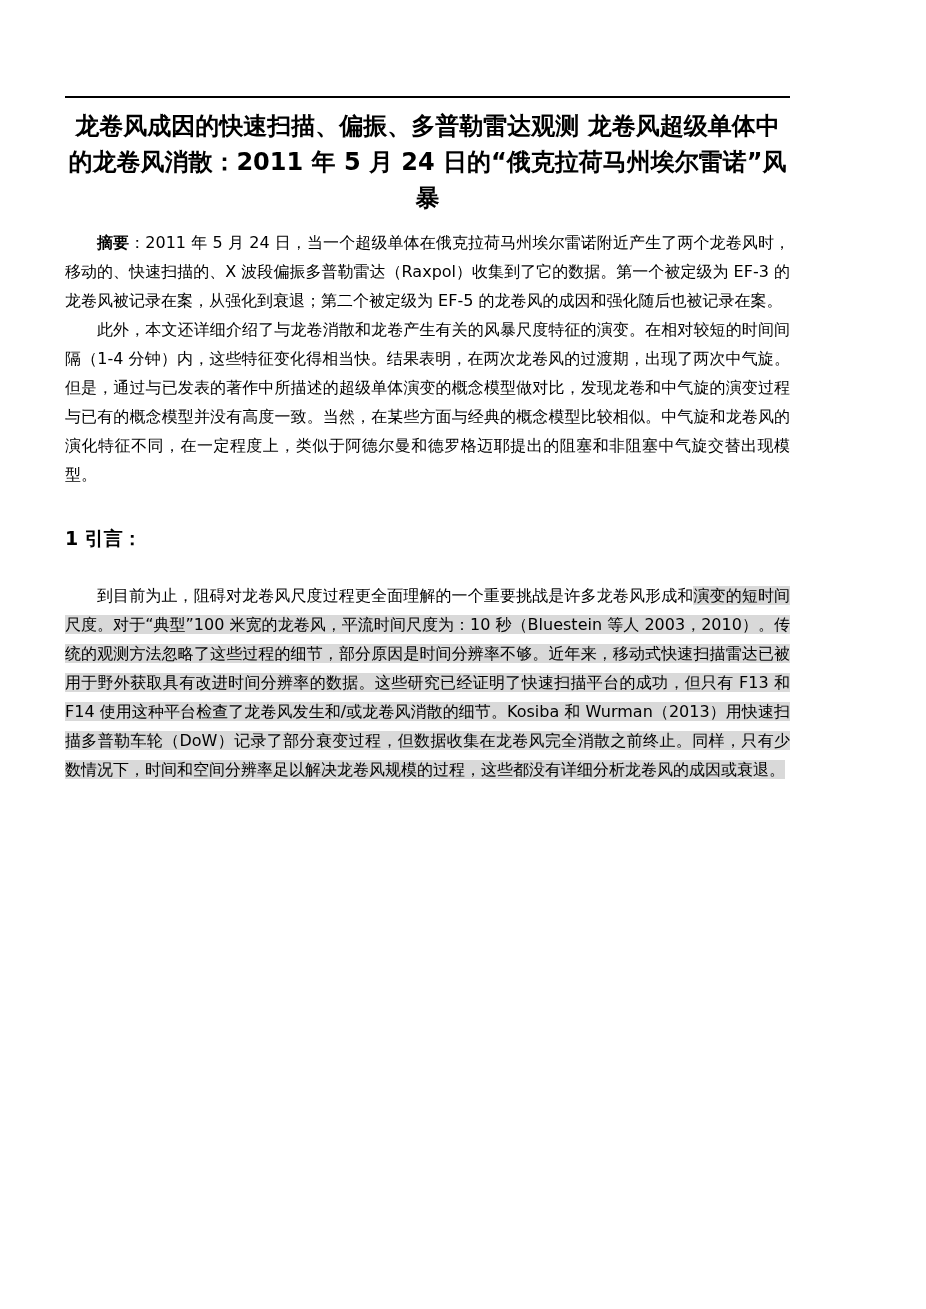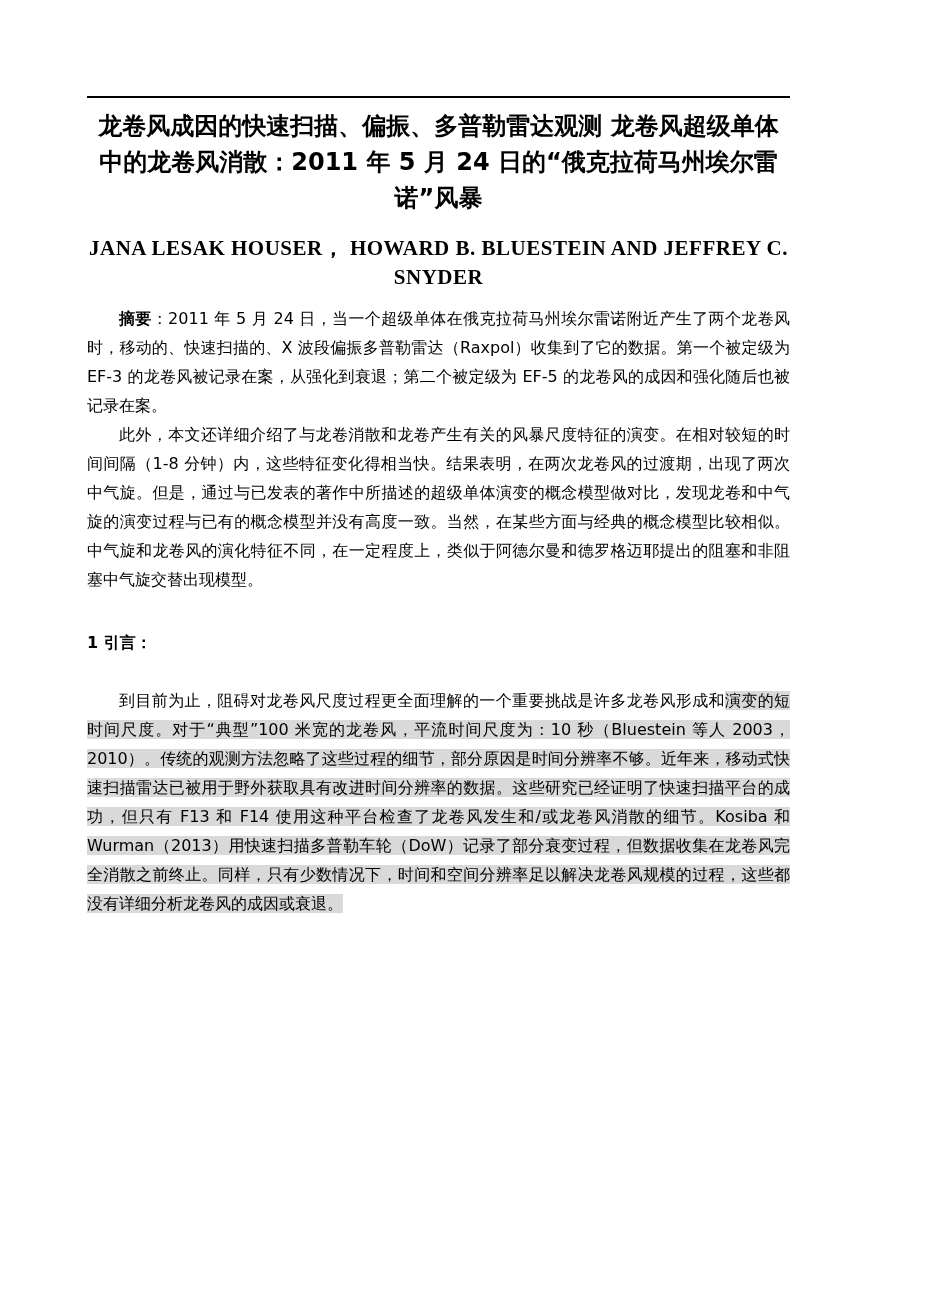--- a/index.html
+++ b/index.html
@@ -13,21 +13,21 @@
     width:926px;
     height:1309px;
     margin:0 auto;
     color:var(--text);
     font-family:"DejaVu Sans","Liberation Sans",sans-serif;
     overflow:hidden;
   }
   .page{
     width:926px;
     height:1168px;
-    padding:96px 136px 40px 87px;
+    padding:96px 136px 40px 65px;
     background:var(--page-bg);
   }
   .title-rule{
     border:none;
     border-top:2px solid #000;
     width:100%;
     margin:0 0 10px 0;
   }
   .doc-title{
     font-size:24px;
@@ -57,45 +57,44 @@
     text-indent:32px;
     color:var(--text);
     font-family:"DejaVu Sans","Liberation Sans",sans-serif;
   }
   .abstract-label{
     font-weight:bold;
   }
   .section-heading{
     margin-top:36px;
     margin-bottom:30px;
-    font-size:16px;
+    font-size:19px;
     font-weight:bold;
     line-height:26px;
     color:var(--text);
   }
   .hl{
     background:var(--highlight);
   }
 </style>
 </head>
 <body>
 
 <div class="page">
 
   <hr class="title-rule">
 
   <h1 class="doc-title">龙卷风成因的快速扫描、偏振、多普勒雷达观测 龙卷风超级单体中的龙卷风消散：2011 年 5 月 24 日的“俄克拉荷马州埃尔雷诺”风暴</h1>
 
-  <h2 class="authors">JANA LESAK HOUSER， HOWARD B. BLUESTEIN AND JEFFREY C. SNYDER</h2>
 
   <div class="body-block">
     <p class="body-para"><span class="abstract-label">摘要</span><span>：2011 年 5 月 24 日，当一个超级单体在俄克拉荷马州埃尔雷诺附近产生了两个龙卷风时，移动的、快速扫描的、X 波段偏振多普勒雷达（Raxpol）收集到了它的数据。第一个被定级为 EF-3 的龙卷风被记录在案，从强化到衰退；第二个被定级为 EF-5 的龙卷风的成因和强化随后也被记录在案。</span></p>
 
 
-    <p class="body-para">此外，本文还详细介绍了与龙卷消散和龙卷产生有关的风暴尺度特征的演变。在相对较短的时间间隔（1-8 分钟）内，这些特征变化得相当快。结果表明，在两次龙卷风的过渡期，出现了两次中气旋。但是，通过与已发表的著作中所描述的超级单体演变的概念模型做对比，发现龙卷和中气旋的演变过程与已有的概念模型并没有高度一致。当然，在某些方面与经典的概念模型比较相似。中气旋和龙卷风的演化特征不同，在一定程度上，类似于阿德尔曼和德罗格迈耶提出的阻塞和非阻塞中气旋交替出现模型。</p>
+    <p class="body-para">此外，本文还详细介绍了与龙卷消散和龙卷产生有关的风暴尺度特征的演变。在相对较短的时间间隔（1-4 分钟）内，这些特征变化得相当快。结果表明，在两次龙卷风的过渡期，出现了两次中气旋。但是，通过与已发表的著作中所描述的超级单体演变的概念模型做对比，发现龙卷和中气旋的演变过程与已有的概念模型并没有高度一致。当然，在某些方面与经典的概念模型比较相似。中气旋和龙卷风的演化特征不同，在一定程度上，类似于阿德尔曼和德罗格迈耶提出的阻塞和非阻塞中气旋交替出现模型。</p>
   </div>
 
   <h3 class="section-heading">1 引言：</h3>
 
   <div>
 
     <p class="body-para"><span>到目前为止，阻碍对龙卷风尺度过程更全面理解的一个重要挑战是许多龙卷风形成和</span><span class="hl">演变的短时间尺度。对于“典型”100 米宽的龙卷风，平流时间尺度为：10 秒（Bluestein 等人 2003，2010）。传统的观测方法忽略了这些过程的细节，部分原因是时间分辨率不够。近年来，移动式快速扫描雷达已被用于野外获取具有改进时间分辨率的数据。这些研究已经证明了快速扫描平台的成功，但只有 F13 和 F14 使用这种平台检查了龙卷风发生和/或龙卷风消散的细节。Kosiba 和 Wurman（2013）用快速扫描多普勒车轮（DoW）记录了部分衰变过程，但数据收集在龙卷风完全消散之前终止。同样，只有少数情况下，时间和空间分辨率足以解决龙卷风规模的过程，这些都没有详细分析龙卷风的成因或衰退。</span></p>
   </div>
 
 </div>

